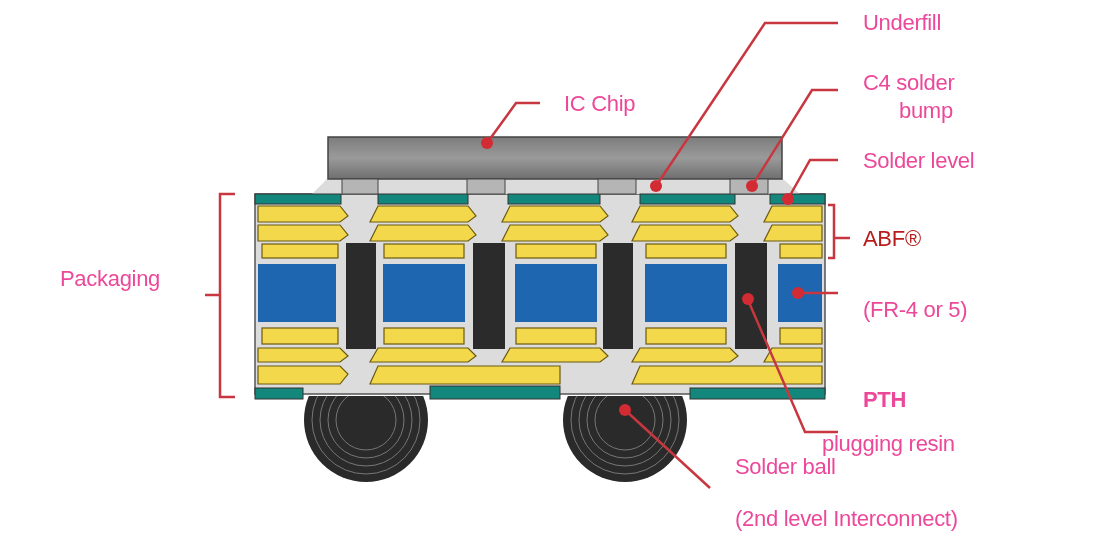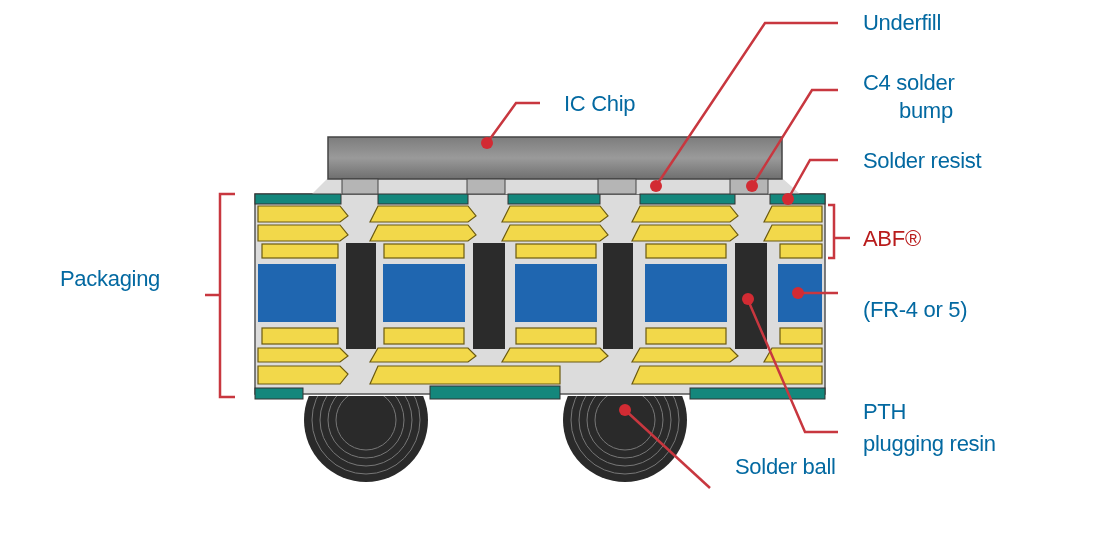--- a/index.html
+++ b/index.html
@@ -1,18 +1,18 @@
 <!DOCTYPE html>
 <html><head>
 <meta charset="utf-8">
 <style>
   html, body { margin:0; padding:0; background:#ffffff; }
   #stage { position:relative; width:1094px; height:536px; overflow:hidden; background:#fff; font-family:"Liberation Sans", sans-serif; }
   svg { position:absolute; left:0; top:0; }
-  .lbl { position:absolute; font-size:22px; line-height:26px; color:#0369a1; white-space:nowrap; letter-spacing:-0.3px; }
+  .lbl { position:absolute; font-size:22px; line-height:26px; color:#ec4899; white-space:nowrap; letter-spacing:-0.3px; }
   .lbl.red { color:#b91c1c; }
   .lbl.center { text-align:left; }
 </style>
 </head>
 <body>
 
 <div id="stage">
   <svg width="1094" height="536" viewBox="0 0 1094 536">
     <defs>
       <linearGradient id="chipGrad" x1="0" y1="0" x2="0" y2="1">
@@ -149,20 +149,21 @@
       <circle cx="798" cy="293" r="6"></circle>
       <circle cx="748" cy="299" r="6"></circle>
       <circle cx="625" cy="410" r="6"></circle>
     </g>
   </svg>
 
   <div class="lbl" style="left:564px;top:91px;">IC Chip</div>
   <div class="lbl" style="left:863px;top:10px;">Underfill</div>
   <div class="lbl" style="left:863px;top:70px;">C4 solder</div>
   <div class="lbl" style="left:863px;top:98px;margin-left:36px;">bump</div>
-  <div class="lbl" style="left:863px;top:148px;">Solder resist</div>
+  <div class="lbl" style="left:863px;top:148px;">Solder level</div>
   <div class="lbl red" style="left:863px;top:226px;">ABF®</div>
   <div class="lbl" style="left:863px;top:297px;">(FR-4 or 5)</div>
-  <div class="lbl" style="left:863px;top:399px;">PTH</div>
-  <div class="lbl" style="left:863px;top:431px;">plugging resin</div>
+  <div class="lbl" style="left:863px;top:387px;font-weight:bold;">PTH</div>
+  <div class="lbl" style="left:822px;top:431px;">plugging resin</div>
   <div class="lbl" style="left:735px;top:454px;">Solder ball</div>
+  <div class="lbl" style="left:735px;top:506px;">(2nd level Interconnect)</div>
   <div class="lbl center" style="left:60px;top:266px;width:140px;">Packaging</div>
 </div>
 
 </body></html>

